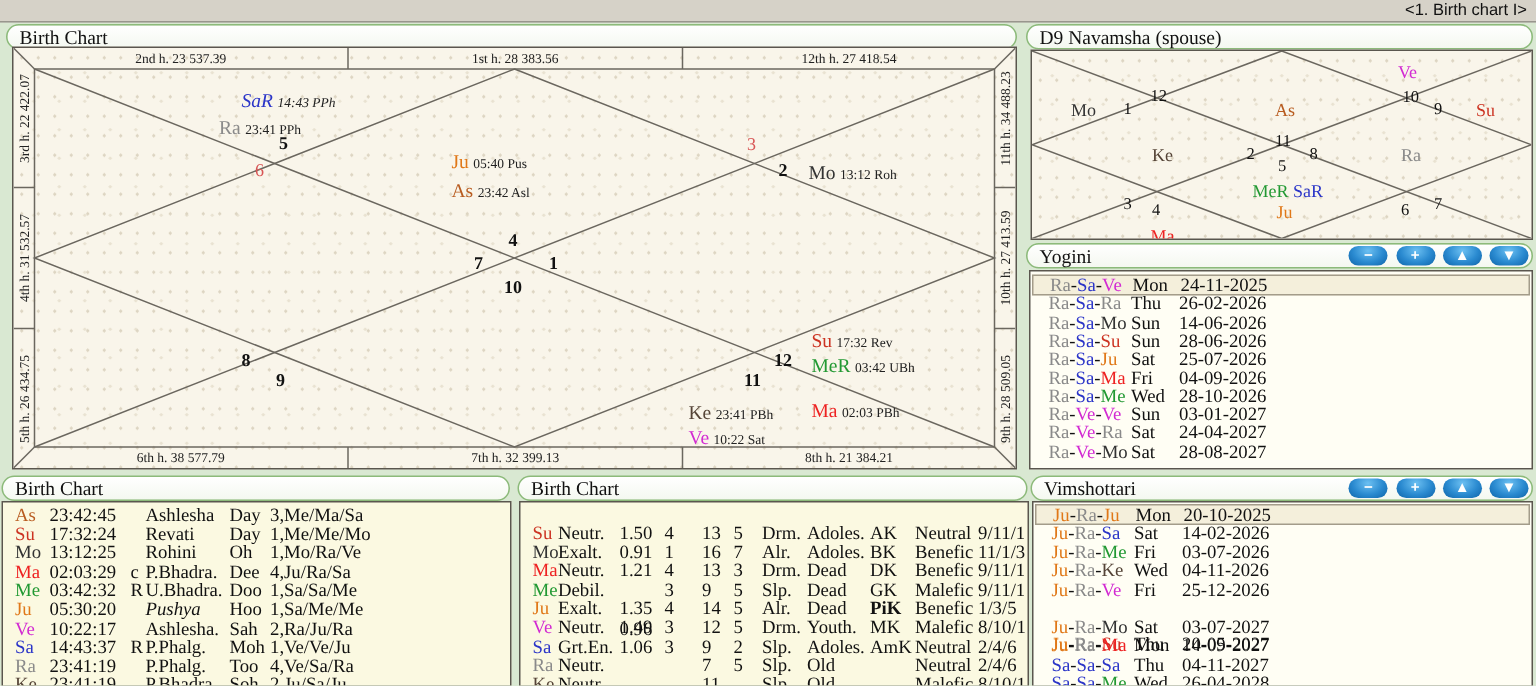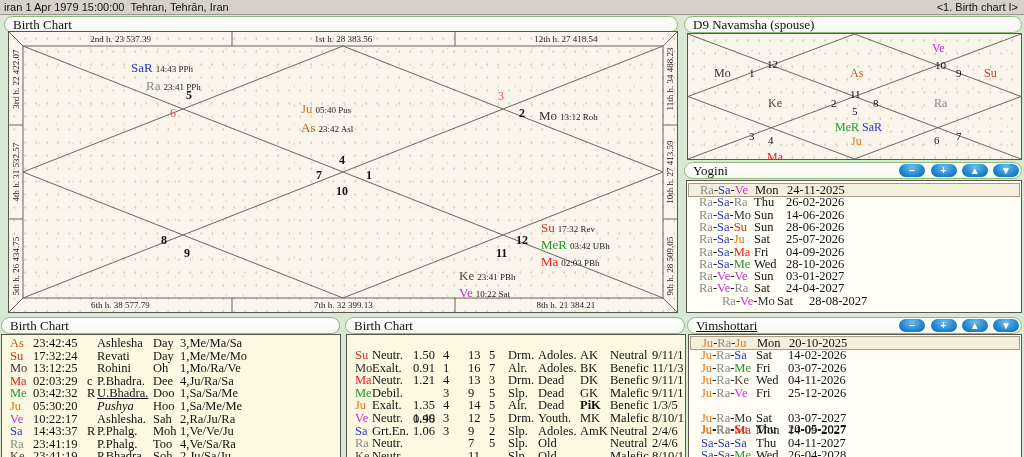--- a/index.html
+++ b/index.html
@@ -41,21 +41,20 @@
   .btns{position:absolute;right:2px;top:1px;}
   .obtn{display:inline-block;width:26px;height:13px;margin-left:2px;border-radius:7px;
         background:radial-gradient(ellipse at 50% 25%,#6cc0f2 0%,#2a8ad0 55%,#0e63a8 100%);
         color:#fff;text-align:center;font-size:10px;line-height:13px;font-weight:bold;
         font-family:"Liberation Sans",sans-serif;vertical-align:top;}
 </style>
 </head>
 <body>
 
 <div class="topbar">
-  <span class="tleft">iran 1 Apr 1979 15:00:00  Tehran, Tehrān, Iran</span>
   <span class="tright">&lt;1. Birth chart I&gt;</span>
 </div>
 
 <div class="pill" style="left:4px;top:16px;width:664px;">
   <span>Birth Chart</span>
 </div>
 <div class="box parch" id="main-chart" style="left:8px;top:31px;width:668px;height:280px;">
   <svg class="grid" width="668" height="280" viewBox="0 0 668 280">
     <g stroke="#6b675f" stroke-width="1" fill="none">
       <rect x="14" y="14" width="640" height="252"></rect>
@@ -70,28 +69,28 @@
       <line x1="0" y1="93" x2="14" y2="93"></line>
       <line x1="0" y1="187" x2="14" y2="187"></line>
       <line x1="654" y1="93" x2="668" y2="93"></line>
       <line x1="654" y1="187" x2="668" y2="187"></line>
       <line x1="14" y1="14" x2="654" y2="266"></line>
       <line x1="654" y1="14" x2="14" y2="266"></line>
       <polygon points="334,14 654,140 334,266 14,140"></polygon>
     </g>
   </svg>
   <div id="mc-labels">
-      <span class="lab" style="left: 122px; top: 26px;"><span class="pn" style="color: rgb(43, 53, 200);">SaR</span><span class="pd">14:43 PPh</span></span>
+      <span class="lab" style="left: 152px; top: 26px; font-style: italic;"><span class="pn" style="color: rgb(43, 53, 200);">SaR</span><span class="pd">14:43 PPh</span></span>
       <span class="lab" style="left: 137px; top: 44px;"><span class="pn" style="color: rgb(138, 138, 138);">Ra</span><span class="pd">23:41 PPh</span></span>
       <span class="lab" style="left: 292px; top: 67px;"><span class="pn" style="color: rgb(224, 120, 24);">Ju</span><span class="pd">05:40 Pus</span></span>
       <span class="lab" style="left: 292px; top: 86px;"><span class="pn" style="color: rgb(184, 92, 32);">As</span><span class="pd">23:42 Asl</span></span>
       <span class="lab" style="left: 530px; top: 74px;"><span class="pn" style="color: rgb(51, 51, 51);">Mo</span><span class="pd">13:12 Roh</span></span>
       <span class="lab" style="left: 532px; top: 186px;"><span class="pn" style="color: rgb(204, 51, 34);">Su</span><span class="pd">17:32 Rev</span></span>
       <span class="lab" style="left: 532px; top: 203px;"><span class="pn" style="color: rgb(34, 153, 51);">MeR</span><span class="pd">03:42 UBh</span></span>
-      <span class="lab" style="left: 532px; top: 220px; text-align: right;"><span class="pn" style="color: rgb(238, 34, 34);">Ma</span><span class="pd">02:03 PBh</span></span>
+      <span class="lab" style="left: 532px; top: 233px; text-align: right;"><span class="pn" style="color: rgb(238, 34, 34);">Ma</span><span class="pd">02:03 PBh</span></span>
       <span class="lab" style="left: 450px; top: 234px;"><span class="pn" style="color: rgb(85, 68, 55);">Ke</span><span class="pd">23:41 PBh</span></span>
       <span class="lab" style="left: 450px; top: 251px;"><span class="pn" style="color: rgb(210, 42, 210);">Ve</span><span class="pd">10:22 Sat</span></span>
       <span class="hn" style="left: 177px; top: 56px;">5</span>
       <span class="hn red" style="left: 161px; top: 74px;">6</span>
       <span class="hn" style="left: 330px; top: 121px;">4</span>
       <span class="hn" style="left: 307px; top: 136px;">7</span>
       <span class="hn" style="left: 357px; top: 136px;">1</span>
       <span class="hn" style="left: 327px; top: 152px;">10</span>
       <span class="hn red" style="left: 489px; top: 57px;">3</span>
       <span class="hn" style="left: 510px; top: 74px;">2</span>
@@ -199,21 +198,21 @@
     <div class="drow" style="top: 89.1px;">
       <span class="dlords"><span style="color: rgb(138, 138, 138);">Ra</span><span>-</span><span style="color: rgb(210, 42, 210);">Ve</span><span>-</span><span style="color: rgb(210, 42, 210);">Ve</span></span>
       <span class="dday">Sun</span>
       <span class="ddate">03-01-2027</span>
     </div>
     <div class="drow" style="top: 101.4px;">
       <span class="dlords"><span style="color: rgb(138, 138, 138);">Ra</span><span>-</span><span style="color: rgb(210, 42, 210);">Ve</span><span>-</span><span style="color: rgb(138, 138, 138);">Ra</span></span>
       <span class="dday">Sat</span>
       <span class="ddate">24-04-2027</span>
     </div>
-    <div class="drow" style="top: 113.7px; margin-left: 23px;">
+    <div class="drow" style="top: 113.7px;">
       <span class="dlords"><span style="color: rgb(138, 138, 138);">Ra</span><span>-</span><span style="color: rgb(210, 42, 210);">Ve</span><span>-</span><span style="color: rgb(51, 51, 51);">Mo</span></span>
       <span class="dday">Sat</span>
       <span class="ddate">28-08-2027</span>
     </div>
   </div>
 
 <div class="pill" style="left:1px;top:317px;width:329px;">
   <span>Birth Chart</span>
 </div>
 <div class="box ylw" id="pos-table" style="left:1px;top:334px;width:338px;height:122px;">
@@ -243,21 +242,21 @@
       <span class="tc" style="left: 31px;">02:03:29</span>
       <span class="tc" style="left: 85px;">c</span>
       <span class="tc" style="left: 95px;">P.Bhadra.</span>
       <span class="tc" style="left: 151px;">Dee</span>
       <span class="tc" style="left: 178px;">4,Ju/Ra/Sa</span>
     </div>
     <div class="trow" style="top: 52.4px;">
       <span class="tc" style="left: 8px; color: rgb(34, 153, 51);">Me</span>
       <span class="tc" style="left: 31px;">03:42:32</span>
       <span class="tc" style="left: 85px;">R</span>
-      <span class="tc" style="left: 95px; text-decoration: underline;">U.Bhadra.</span>
+      <span class="tc" style="left: 95px;">U.Bhadra.</span>
       <span class="tc" style="left: 151px;">Doo</span>
       <span class="tc" style="left: 178px;">1,Sa/Sa/Me</span>
     </div>
     <div class="trow" style="top: 65px;">
       <span class="tc" style="left: 8px; color: rgb(224, 120, 24);">Ju</span>
       <span class="tc" style="left: 31px;">05:30:20</span>
       <span class="tc" style="left: 95px; font-style: italic;">Pushya</span>
       <span class="tc" style="left: 151px;">Hoo</span>
       <span class="tc" style="left: 178px;">1,Sa/Me/Me</span>
     </div>
@@ -401,21 +400,21 @@
       <span class="tc" style="left: 8px; color: rgb(85, 68, 55);">Ke</span>
       <span class="tc" style="left: 25px;">Neutr.</span>
       <span class="tc" style="left: 121px;">11</span>
       <span class="tc" style="left: 161px;">Slp.</span>
       <span class="tc" style="left: 191px;">Old</span>
       <span class="tc" style="left: 263px;">Malefic</span>
       <span class="tc" style="left: 305px;">8/10/1</span>
     </div>
   </div>
 
-<div class="pill" style="left:687px;top:317px;width:325px;text-decoration:underline;">
+<div class="pill" style="left:687px;top:317px;width:325px;">
   <span>Vimshottari</span>
   <span class="btns">
     <span class="obtn">−</span>
     <span class="obtn">+</span>
     <span class="obtn">▲</span>
     <span class="obtn">▼</span>
   </span>
 </div>
 <div class="box lst" id="vims-list" style="left:688px;top:334px;width:332px;height:122px;">
     <div class="drow sel" style="top: 2px;">

